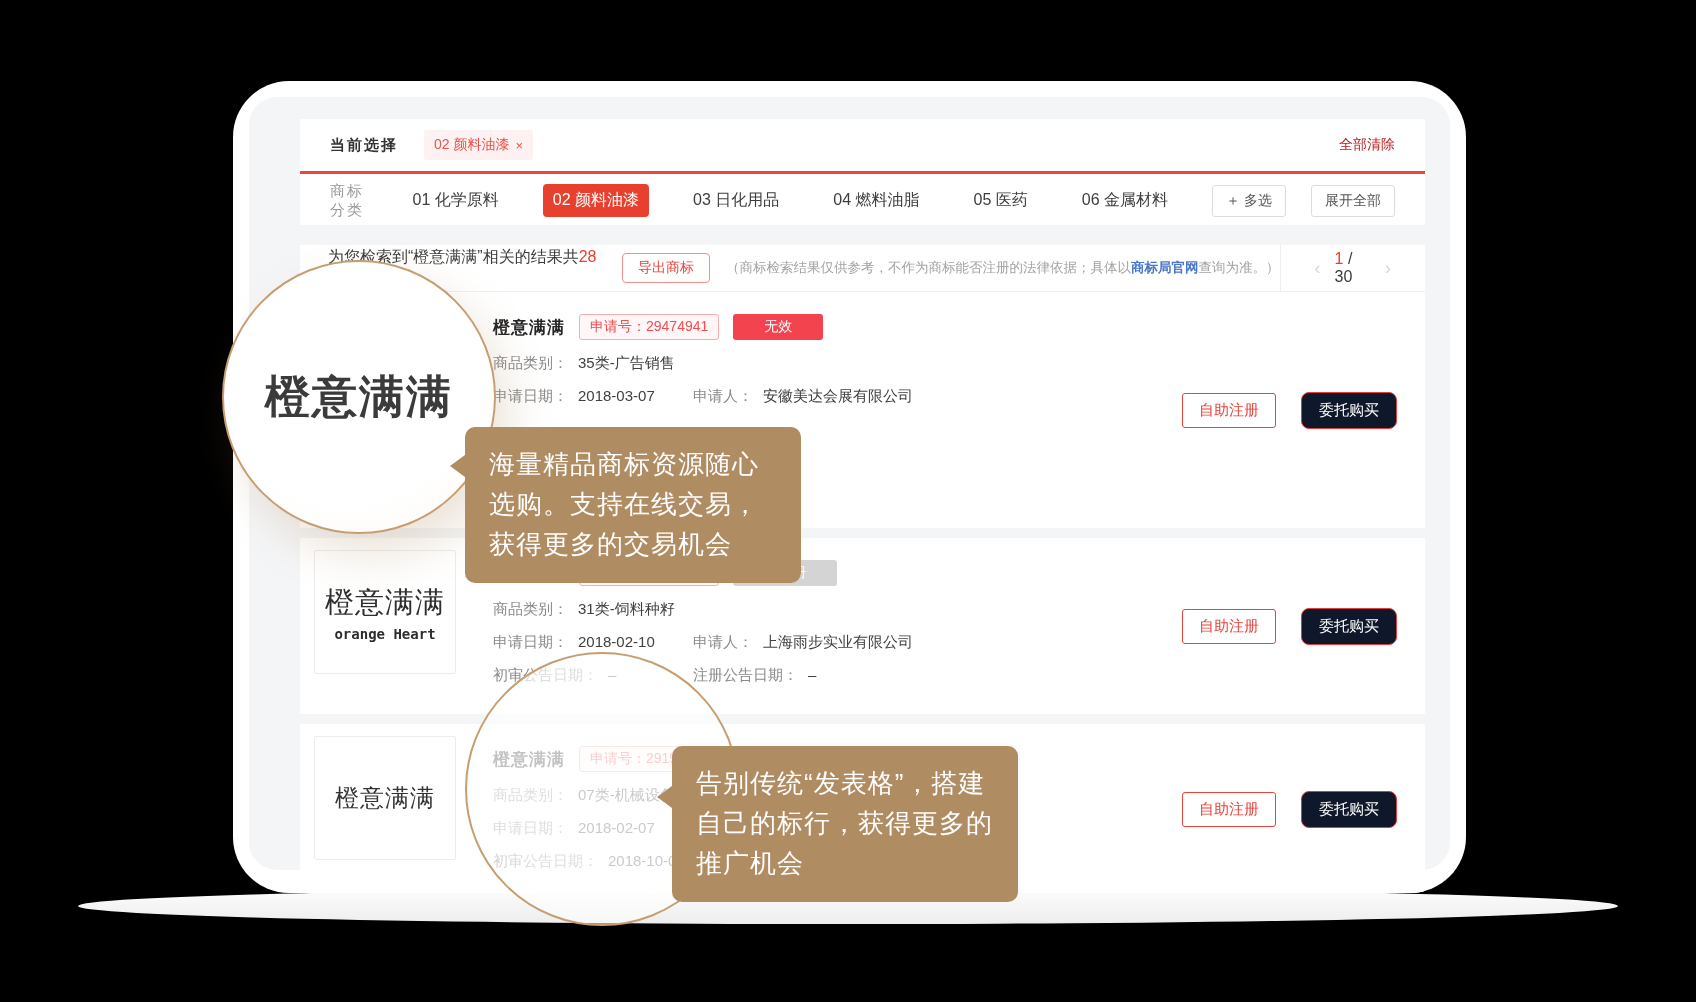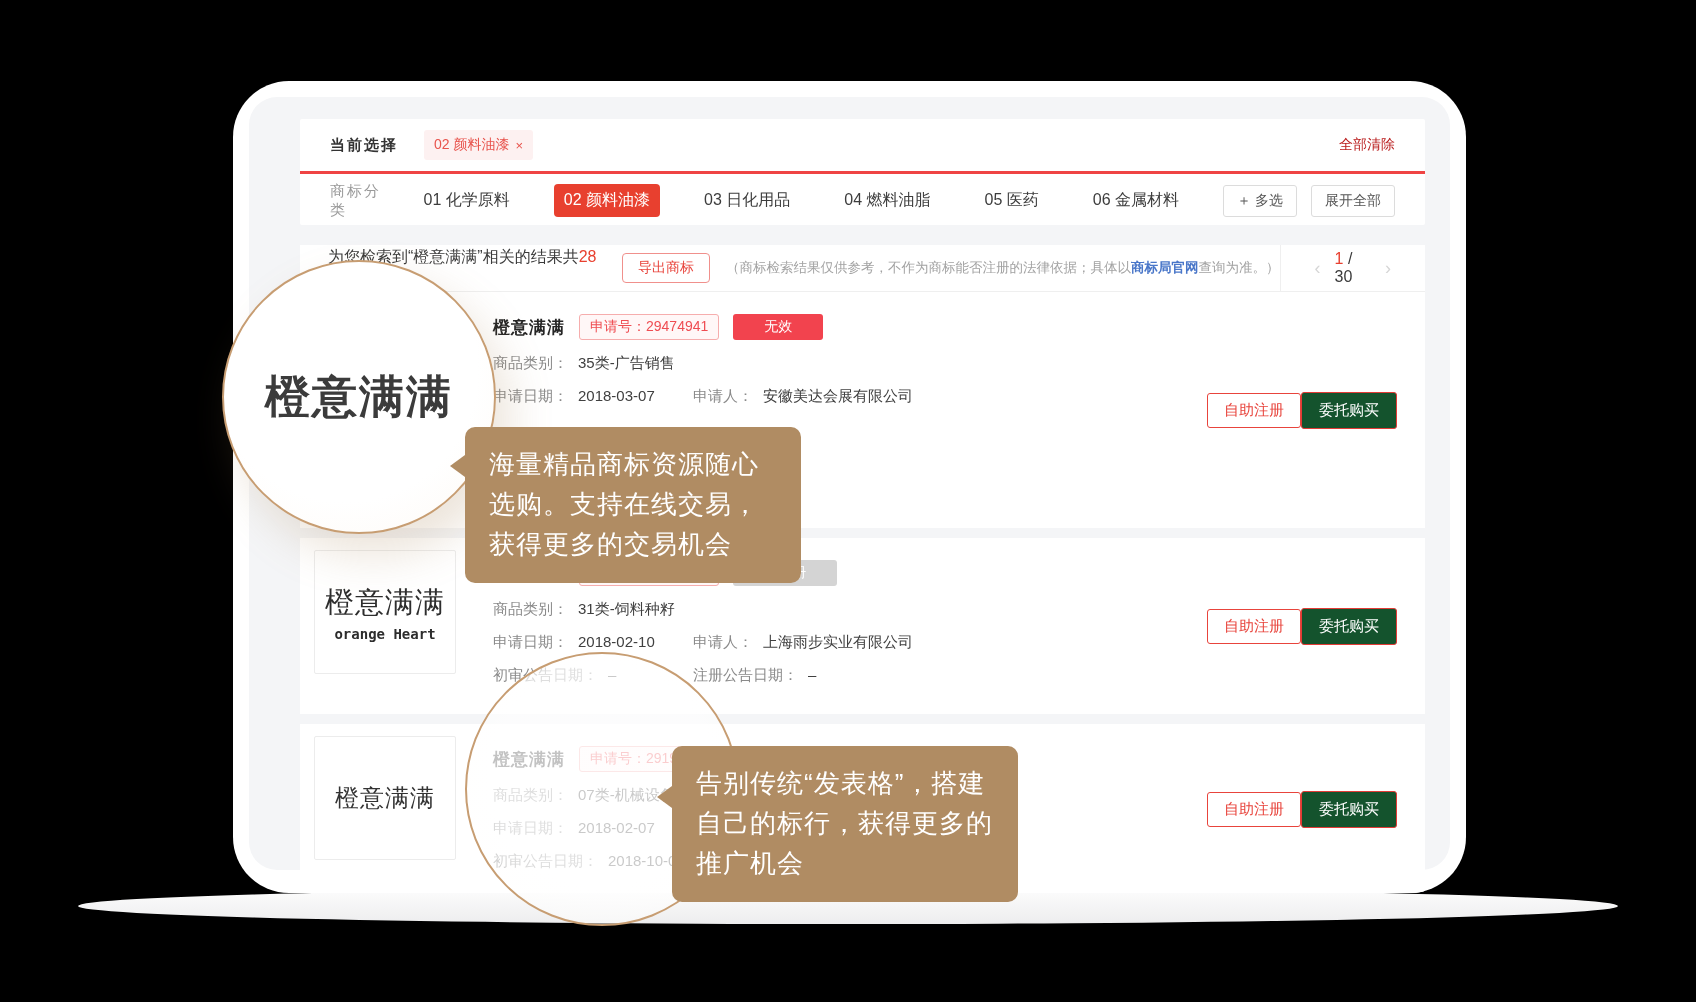--- a/index.html
+++ b/index.html
@@ -20,21 +20,21 @@
   .filter-row{display:flex;align-items:center;height:52px;padding:0 30px;}
   .filter-row.second{height:53px;border-top:3px solid #ef4444;}
   .cur-label{font-size:15px;color:#333;font-weight:bold;letter-spacing:2px;}
   .sel-tag{margin-left:26px;background:#fdf1f1;color:#e8544d;font-size:14px;padding:6px 10px;border-radius:3px;display:flex;align-items:center;gap:6px;}
   .sel-tag .x{font-size:13px;cursor:pointer;}
   .clear-all{margin-left:auto;color:#b91c1c;font-size:14px;cursor:pointer;}
 
   .cat-label{font-size:15px;color:#9a9a9a;letter-spacing:2px;margin-right:26px;}
   .cat{font-size:16px;color:#3d3d3d;margin-right:34px;padding:6px 10px;border-radius:4px;cursor:pointer;white-space:nowrap;}
   .cat.active{background:#e8402f;color:#fff;}
-  .cat-right{margin-left:auto;display:flex;gap:14px;}
+  .cat-right{margin-left:auto;display:flex;gap:25px;}
   .ghost-btn{border:1px solid #dcdcdc;color:#555;font-size:14px;padding:6px 13px;border-radius:3px;background:#fff;cursor:pointer;white-space:nowrap;}
 
   .results-card{top:164px;height:648px;}
   .res-header{height:46px;display:flex;align-items:center;padding:0 0 0 28px;border-bottom:1px solid #efefef;position:relative;}
   .summary{font-size:16px;color:#3b3b3b;}
   .summary .cnt{color:#e8402f;}
   .export-btn{margin-left:18px;border:1px solid #f0908c;color:#e8443c;background:#fff;font-size:14px;padding:5px 15px;border-radius:4px;cursor:pointer;white-space:nowrap;}
   .disclaimer{margin-left:16px;font-size:13.5px;color:#a2a2a2;white-space:nowrap;}
   .disclaimer .lnk{color:#4a77c9;font-weight:bold;cursor:pointer;}
   .pager{margin-left:auto;height:100%;display:flex;align-items:center;gap:14px;border-left:1px solid #efefef;padding:0 34px;font-size:16px;}
@@ -57,23 +57,23 @@
   .tm-title{font-size:17px;font-weight:bold;color:#262626;letter-spacing:1px;}
   .app-tag{border:1px solid #f6adad;background:#fff7f7;color:#ef4d52;font-size:14px;padding:3px 10px;border-radius:3px;white-space:nowrap;}
   .badge{font-size:14px;color:#fff;padding:4px 31px;border-radius:3px;white-space:nowrap;}
   .badge.invalid{background:#f2434e;}
   .badge.registered{background:#d4d4d4;}
   .d-line{margin-top:14px;display:flex;font-size:15px;}
   .pair{display:flex;}
   .pair.colw{width:200px;}
   .d-label{color:#8a8a8a;margin-right:10px;white-space:nowrap;}
   .d-value{color:#404040;white-space:nowrap;}
-  .row-actions{display:flex;align-items:center;gap:0;margin-left:auto;}
+  .row-actions{display:flex;align-items:center;gap:25px;margin-left:auto;}
   .btn-outline{border:1px solid #e8443c;color:#e8443c;background:#fff;font-size:15px;padding:7px 16px;border-radius:3px;cursor:pointer;white-space:nowrap;}
-  .btn-solid{border:1px solid #e23b36;color:#fff;background:#14532d;font-size:15px;padding:8px 17px;border-radius:3px;cursor:pointer;white-space:nowrap;}
+  .btn-solid{border:1px solid #e23b36;color:#fff;background:#0f172a;font-size:15px;padding:8px 17px;border-radius:8px;cursor:pointer;white-space:nowrap;}
 
   
   .circle-big{position:absolute;left:222px;top:260px;width:270px;height:270px;border-radius:50%;
     background:radial-gradient(circle at 45% 40%, #ffffff 60%, #fdf9f4);border:2px solid #c79d72;
     box-shadow:14px 22px 44px rgba(170,130,85,.22);z-index:5;display:flex;align-items:center;justify-content:center;}
   .circle-big .big-tm{font-size:45px;font-weight:600;color:#3b3b3b;letter-spacing:2px;}
   .circle-small{position:absolute;left:465px;top:652px;width:270px;height:270px;border-radius:50%;
     background:radial-gradient(circle at 50% 45%, rgba(255,255,255,.72) 55%, rgba(255,253,250,.35));
     border:2px solid #c79d72;z-index:5;}
 

